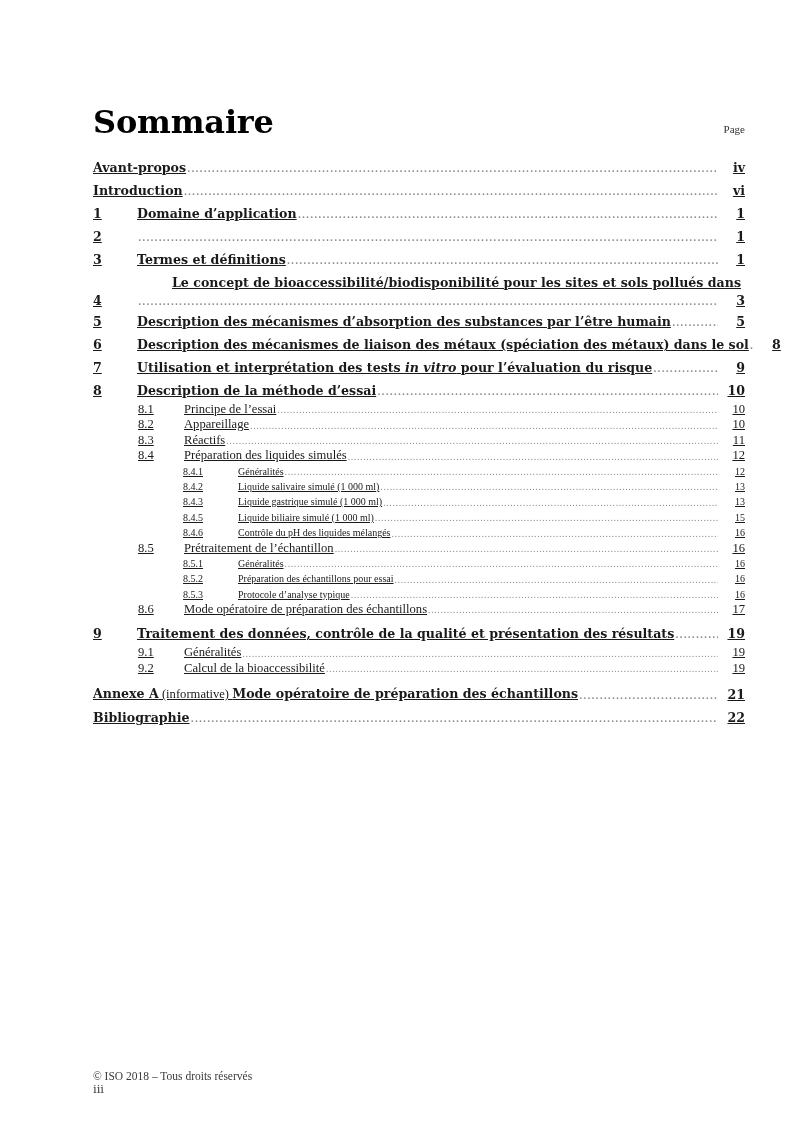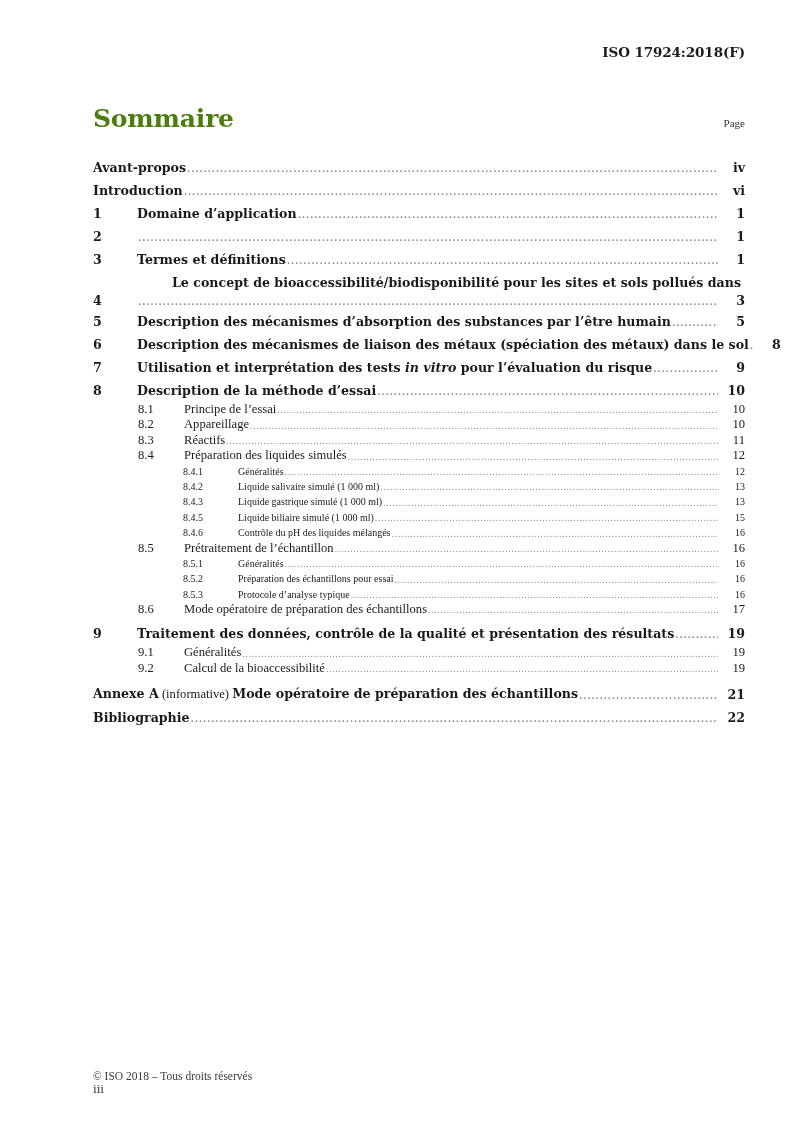--- a/index.html
+++ b/index.html
@@ -43,37 +43,38 @@
     top: 106px;
     left: 93px;
     width: 652px;
     display: flex;
     align-items: baseline;
     justify-content: space-between;
   }
   .toc-title {
     font-family: "DejaVu Serif", serif;
     font-weight: bold;
-    font-size: 25px;
+    font-size: 32px;
     line-height: 1;
-    color: #4d7c0f;
+    color: #000000;
     letter-spacing: -0.2px;
   }
   .page-word {
     font-family: "Liberation Serif", serif;
     font-size: 11px;
     color: #333333;
   }
 
   
   .toc {
     position: absolute;
     top: 156px;
     left: 93px;
     width: 652px;
+    text-decoration: underline;
   }
 
   .toc-entry {
     display: flex;
     align-items: flex-end;
     width: 100%;
     color: #1a1a1a;
   }
 
   .num {
@@ -221,21 +222,20 @@
     font-family: "DejaVu Serif", serif;
     font-size: 11.5px;
     color: #3a3a3a;
   }
 </style>
 </head>
 <body>
 
 <div class="page">
 
-  <div class="doc-header">ISO 17924:2018(F)</div>
 
   <div class="title-row">
     <div class="toc-title">Sommaire</div>
     <div class="page-word">Page</div>
   </div>
 
   <div class="toc">
 
     <div class="toc-entry lvl-front">
       <span class="label">Avant-propos</span>

